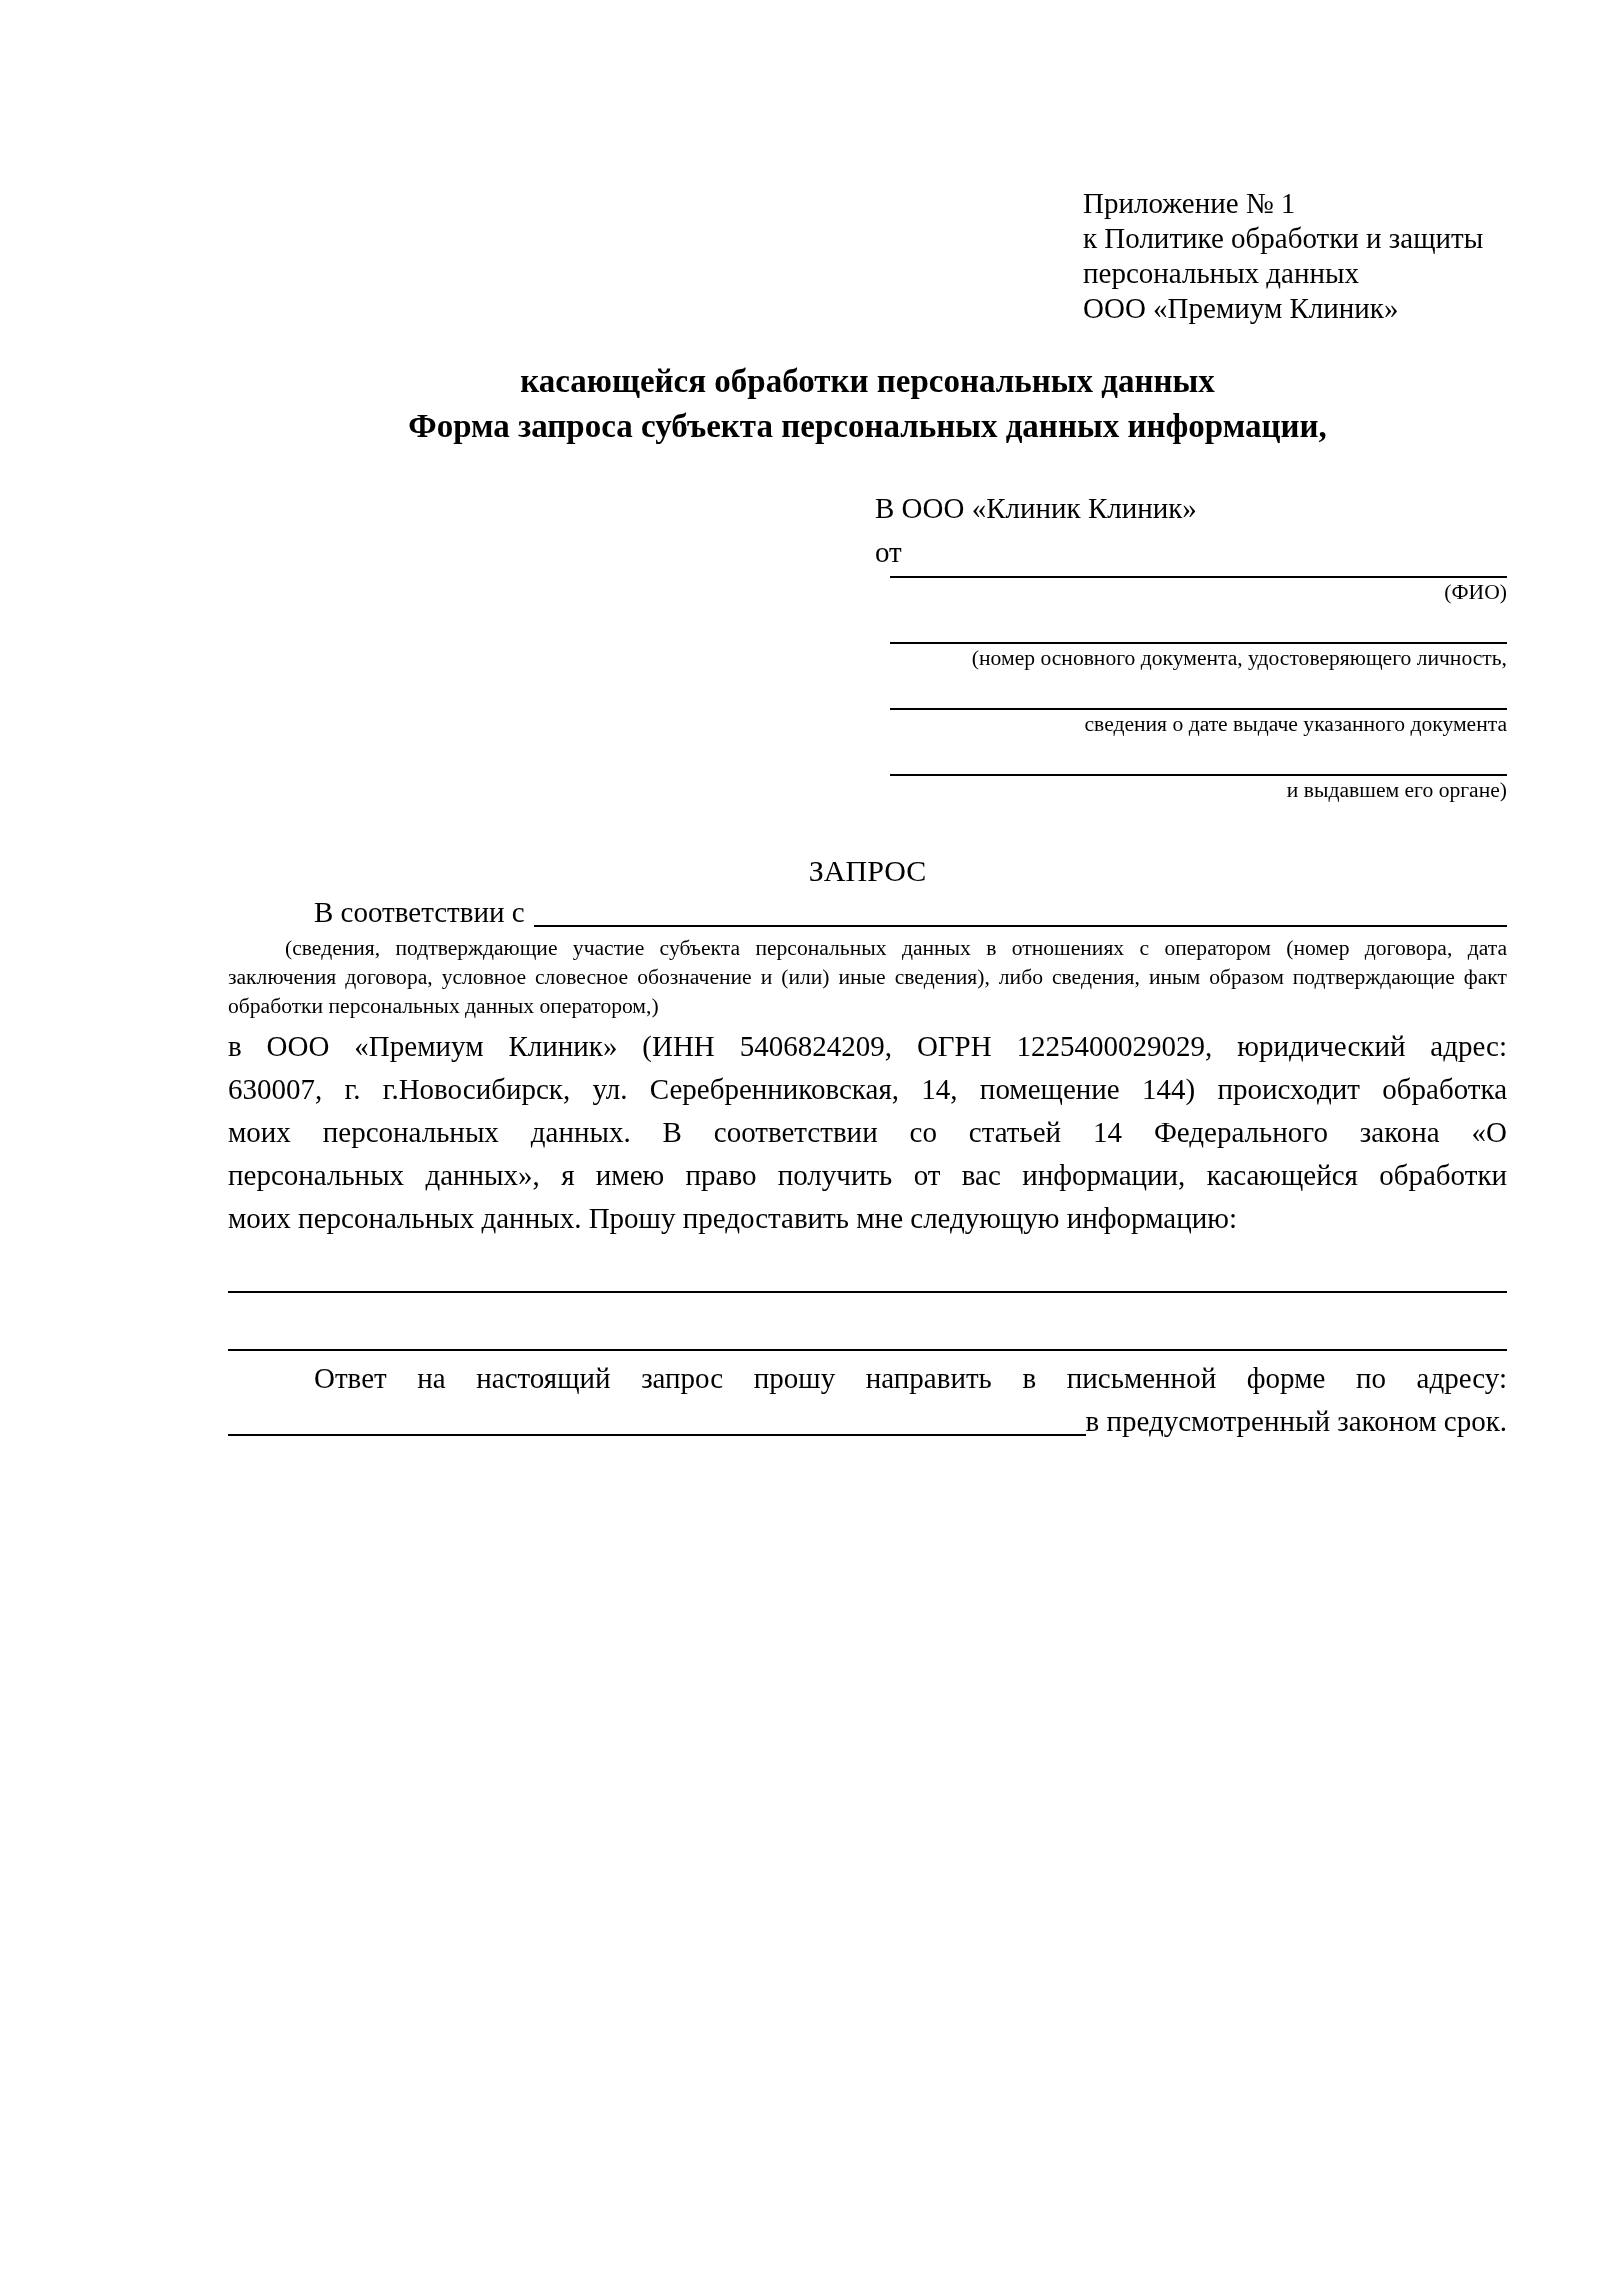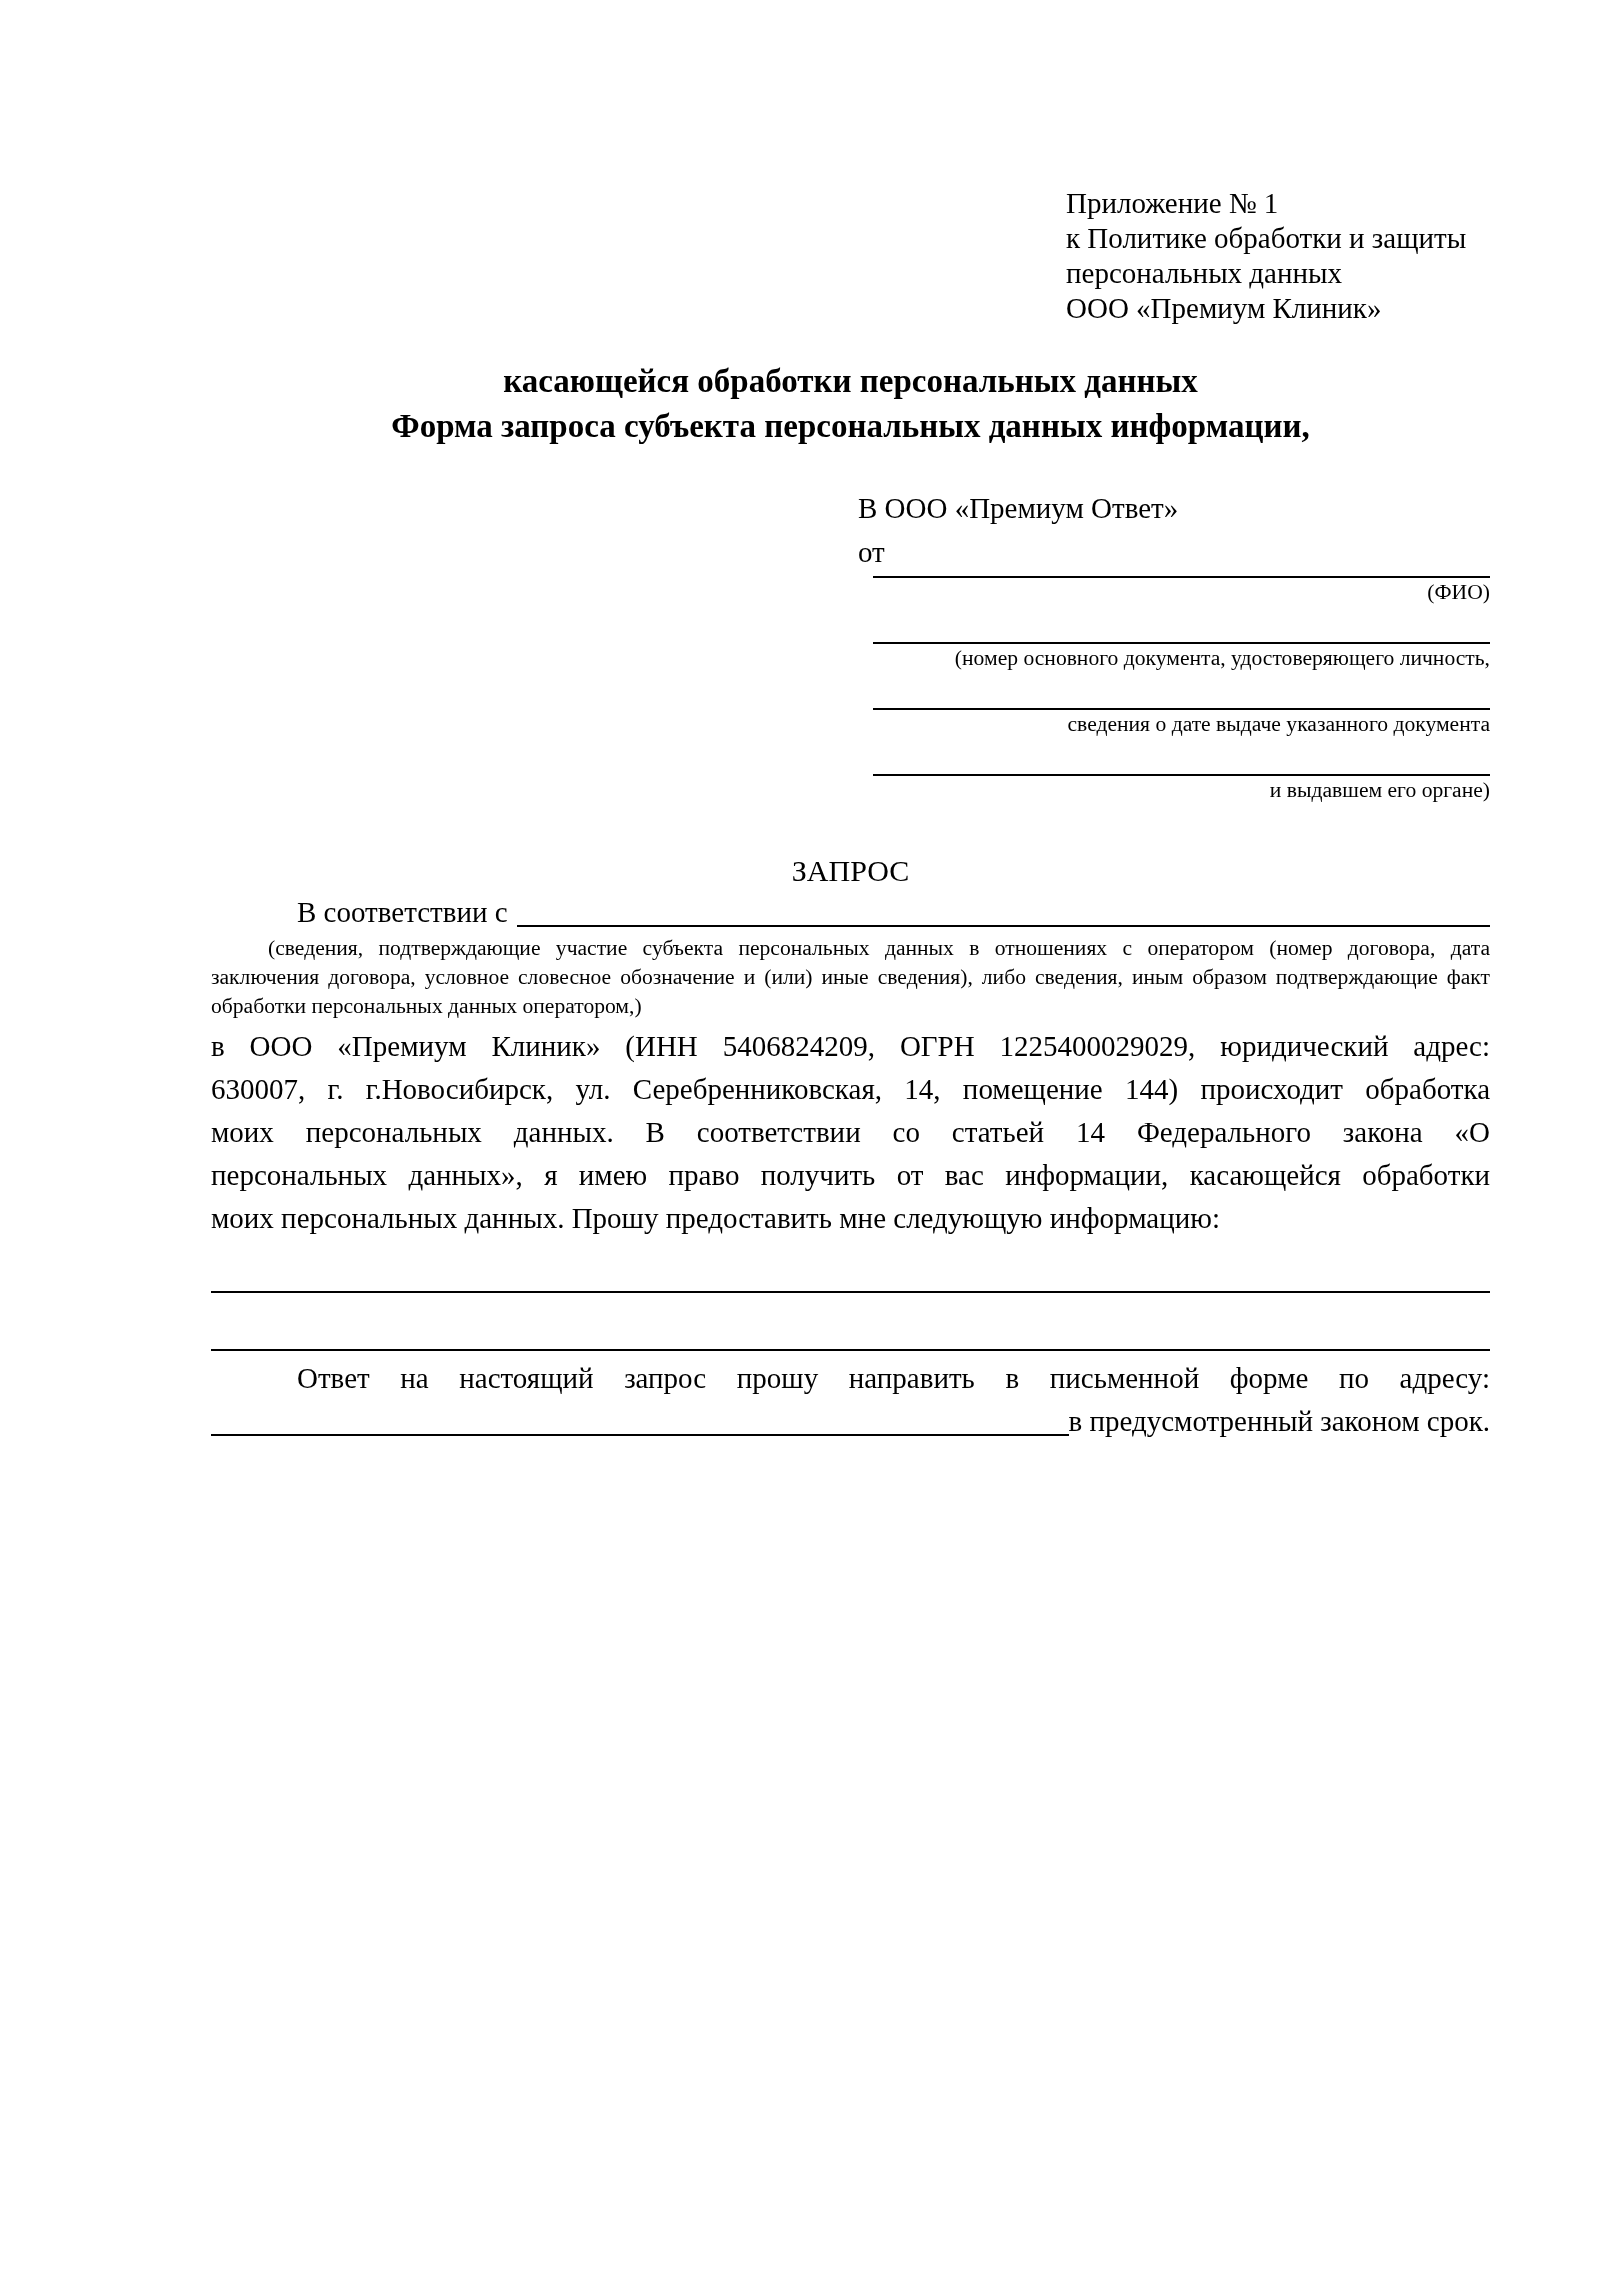--- a/index.html
+++ b/index.html
@@ -7,21 +7,21 @@
     position: relative;
     width: 1621px;
     height: 2294px;
     background: #ffffff;
     color: #000000;
     font-family: "Liberation Serif", "DejaVu Serif", serif;
     overflow: hidden;
   }
   .content {
     position: absolute;
-    left: 211px;
+    left: 228px;
     top: 0;
     width: 1279px;
   }
 
   
   .appendix {
     margin-top: 186px;
     margin-left: 855px;
     font-size: 29px;
     line-height: 35px;
@@ -153,21 +153,21 @@
       <div>персональных данных</div>
       <div>ООО «Премиум Клиник»</div>
     </div>
 
     <div class="doc-title">
       <div>касающейся обработки персональных данных</div>
       <div>Форма запроса субъекта персональных данных информации,</div>
     </div>
 
     <div class="addressee">
-      <div>В ООО «Премиум Ответ»</div>
+      <div>В ООО «Клиник Клиник»</div>
       <div>от</div>
     </div>
 
     <div class="fields">
       <div class="rule first"></div>
       <div class="caption">(ФИО)</div>
 
       <div class="rule"></div>
       <div class="caption">(номер основного документа, удостоверяющего личность,</div>
 

